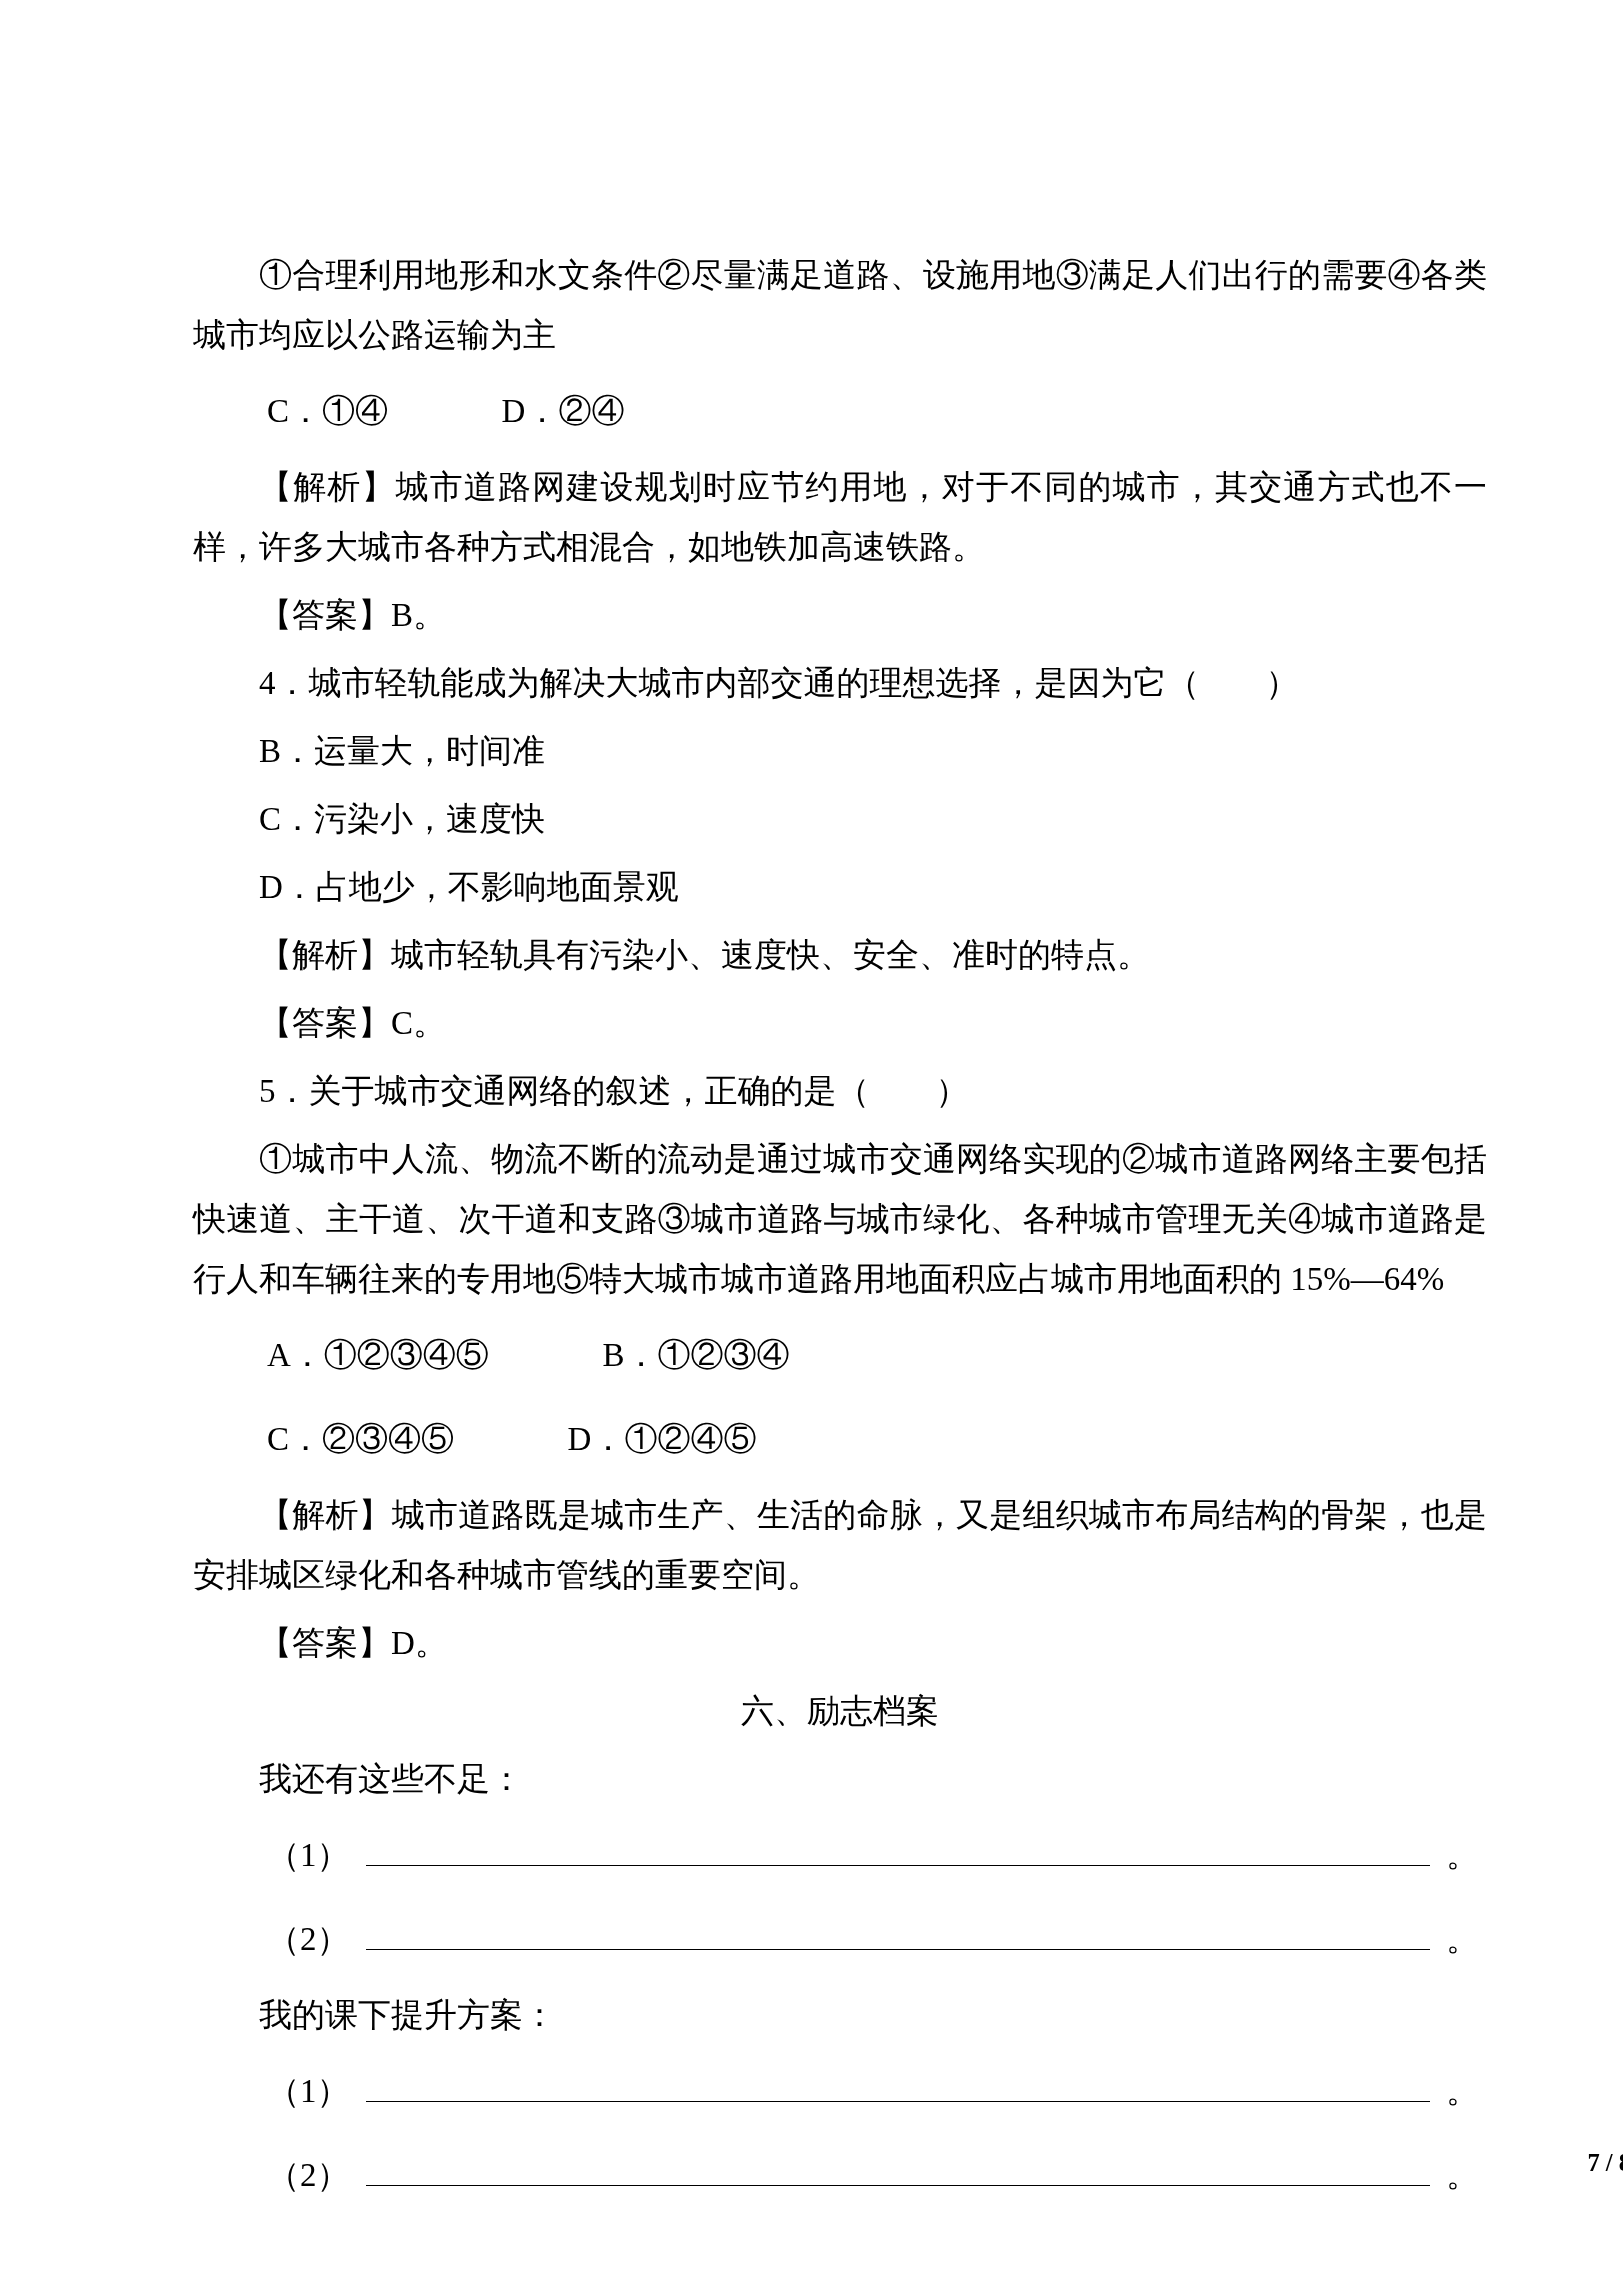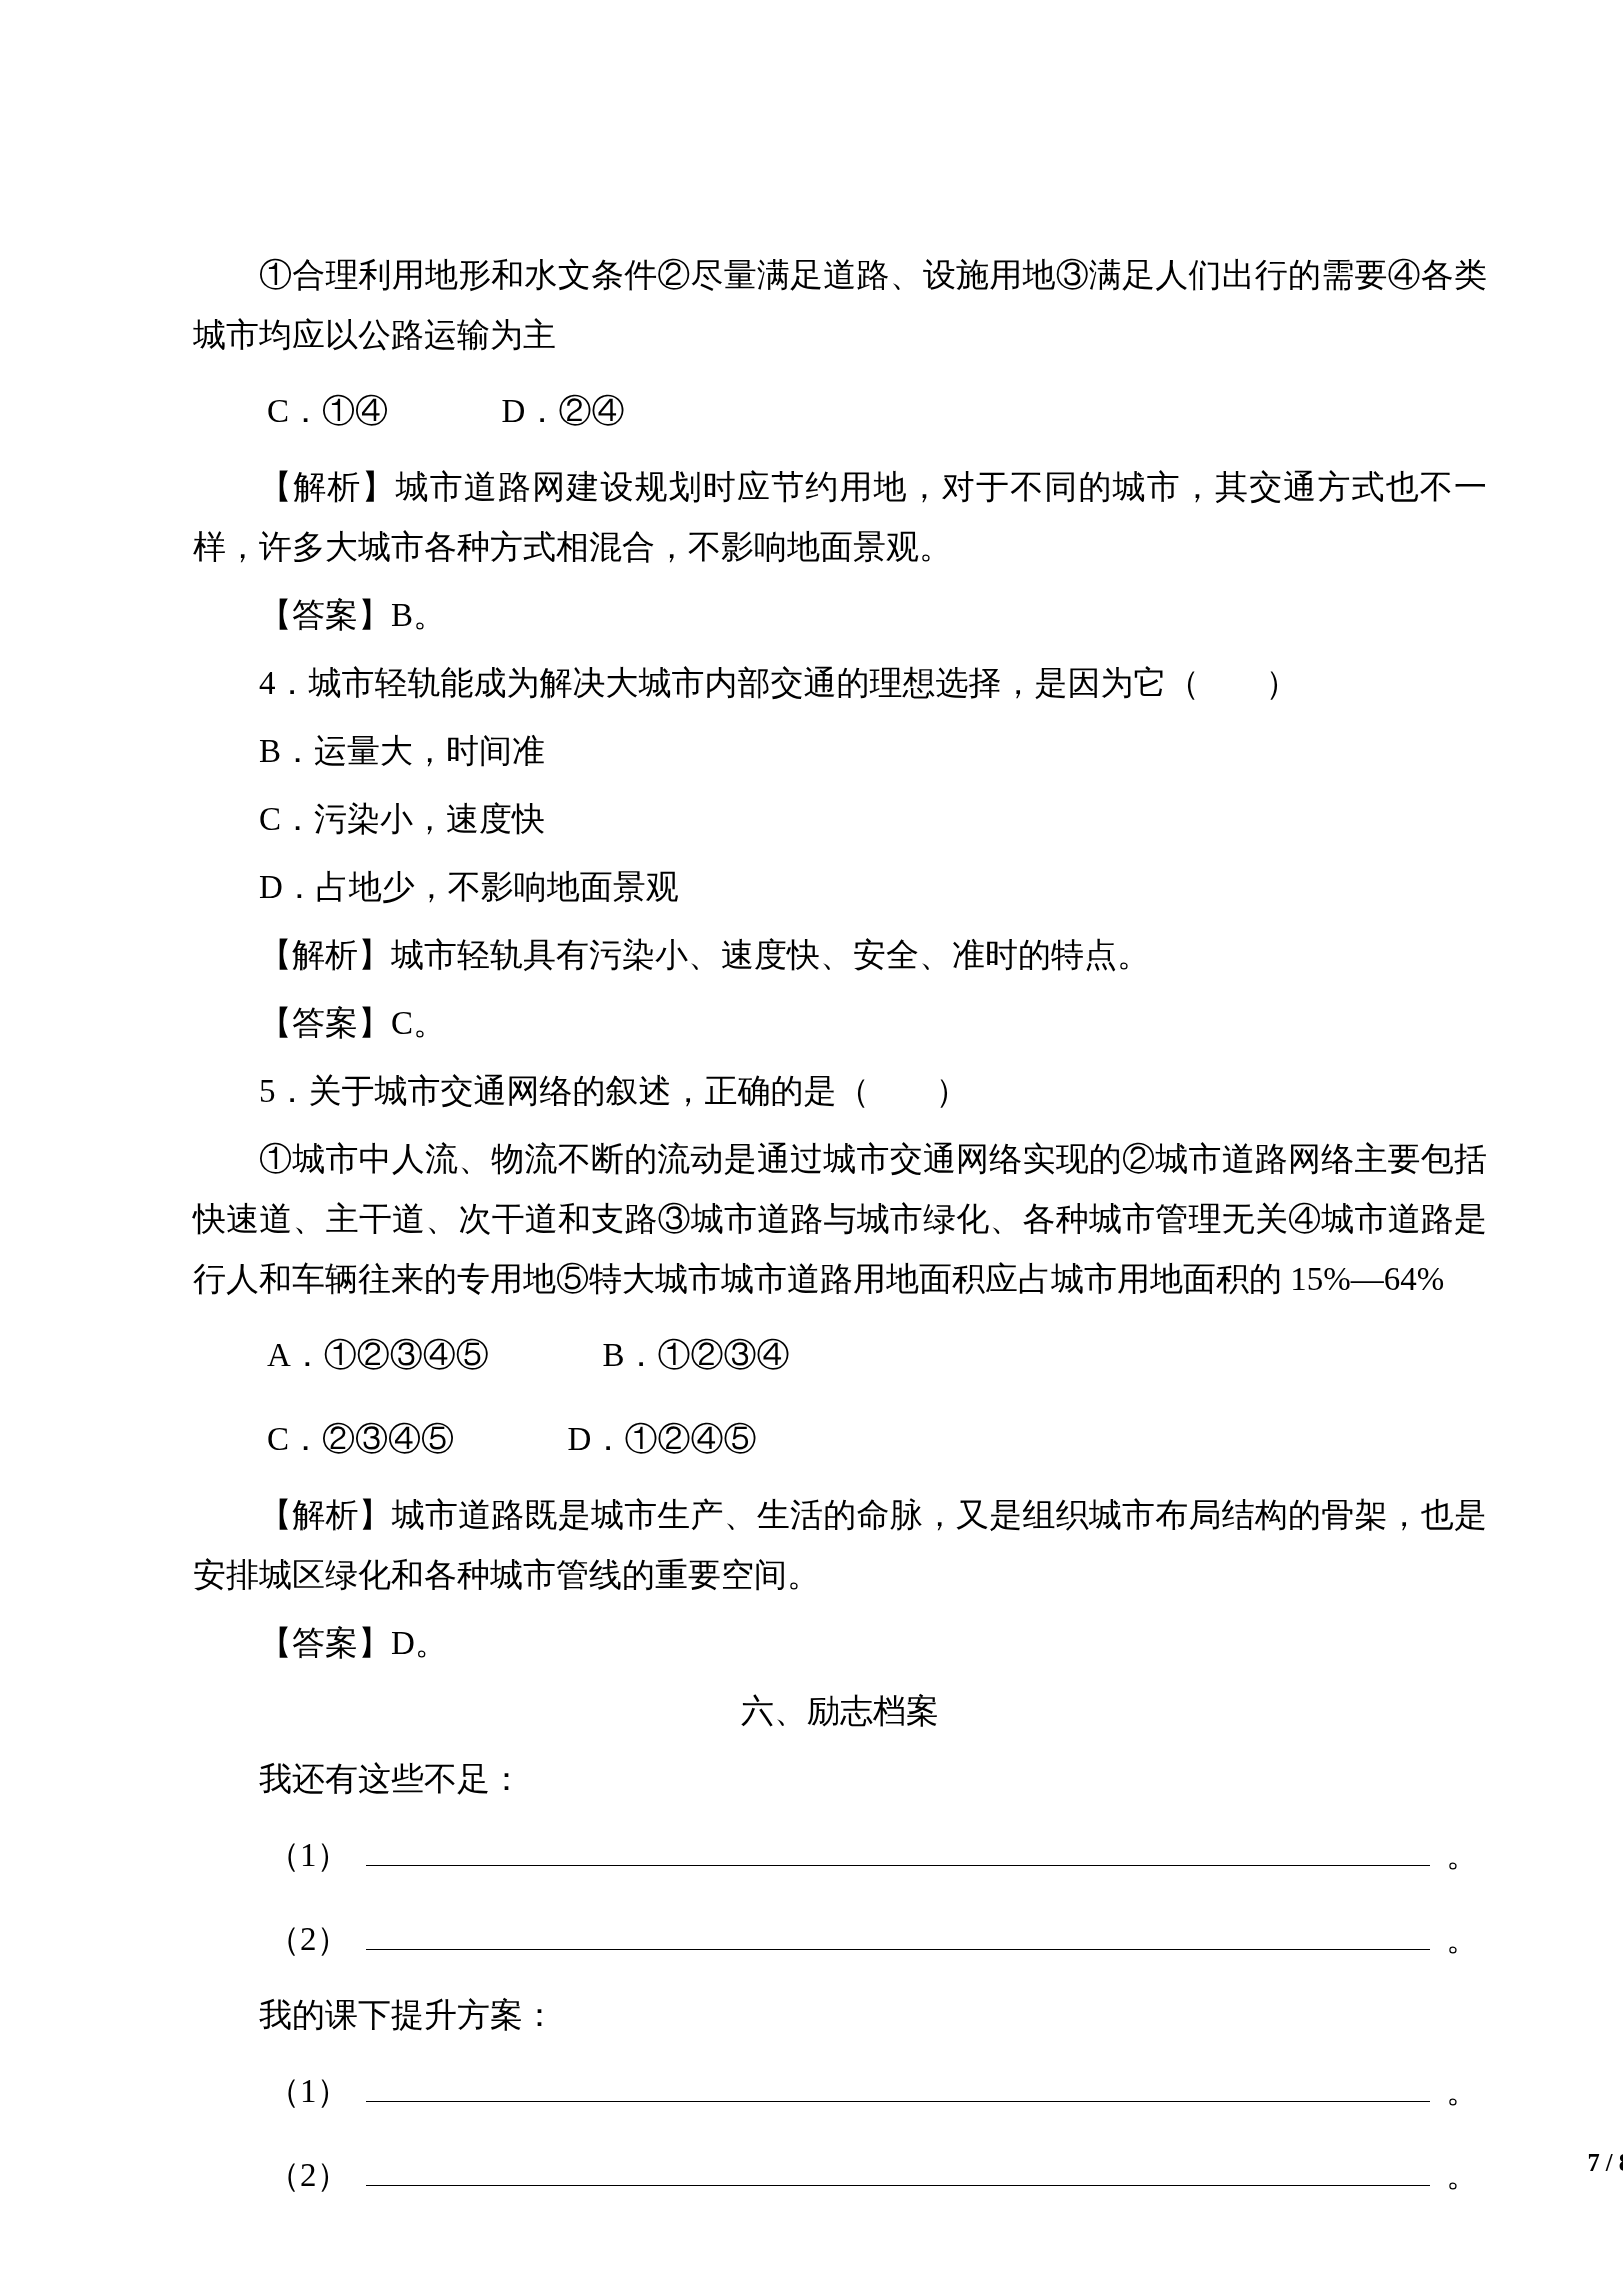--- a/index.html
+++ b/index.html
@@ -64,21 +64,21 @@
     line-height: 1;
   }
 </style>
 </head>
 <body>
 
 <div class="page">
   <div class="content" id="doc-body">
       <div class="para">①合理利用地形和水文条件②尽量满足道路、设施用地③满足人们出行的需要④各类城市均应以公路运输为主</div>
       <div class="options"><span class="opt">C．①④</span><span class="opt">D．②④</span></div>
-      <div class="para">【解析】城市道路网建设规划时应节约用地，对于不同的城市，其交通方式也不一样，许多大城市各种方式相混合，不影响地面景观。</div>
+      <div class="para">【解析】城市道路网建设规划时应节约用地，对于不同的城市，其交通方式也不一样，许多大城市各种方式相混合，如地铁加高速铁路。</div>
       <div class="para">【答案】B。</div>
       <div class="para">4．城市轻轨能成为解决大城市内部交通的理想选择，是因为它（　　）</div>
       <div class="para">B．运量大，时间准</div>
       <div class="para">C．污染小，速度快</div>
       <div class="para">D．占地少，不影响地面景观</div>
       <div class="para">【解析】城市轻轨具有污染小、速度快、安全、准时的特点。</div>
       <div class="para">【答案】C。</div>
       <div class="para">5．关于城市交通网络的叙述，正确的是（　　）</div>
       <div class="para">①城市中人流、物流不断的流动是通过城市交通网络实现的②城市道路网络主要包括快速道、主干道、次干道和支路③城市道路与城市绿化、各种城市管理无关④城市道路是行人和车辆往来的专用地⑤特大城市城市道路用地面积应占城市用地面积的 15%—64%</div>
       <div class="options"><span class="opt">A．①②③④⑤</span><span class="opt">B．①②③④</span></div>

